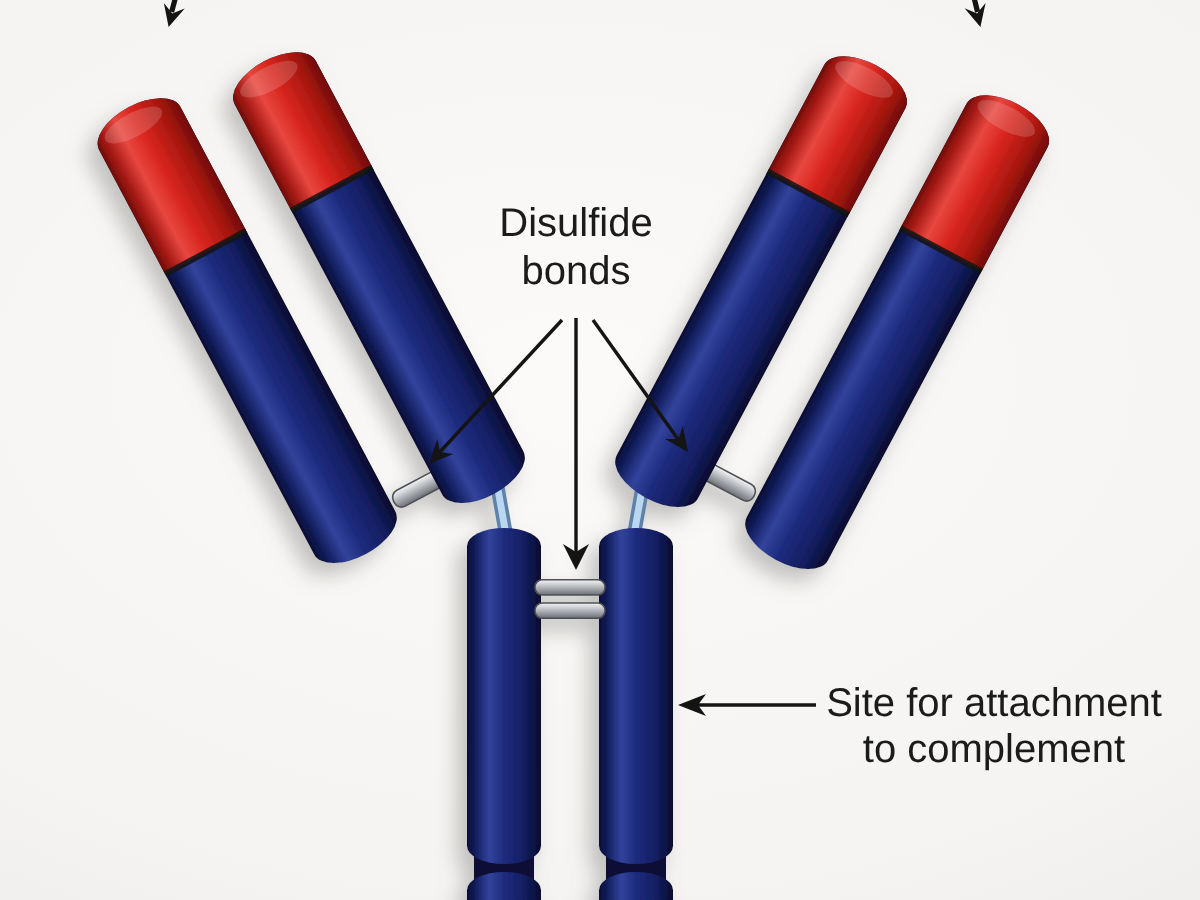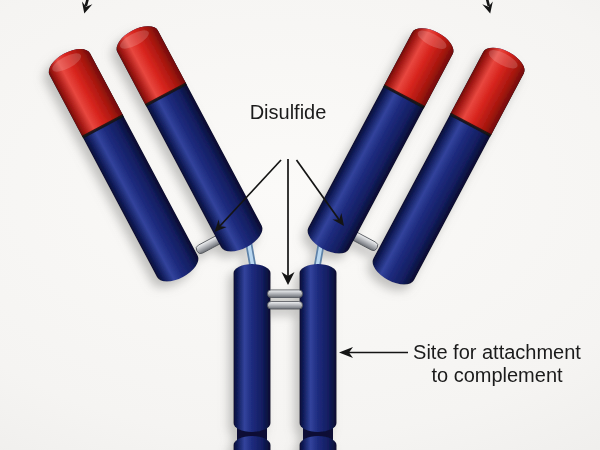--- a/index.html
+++ b/index.html
@@ -115,20 +115,21 @@
         <polygon points="288,285 281.5,272 288,276 294.5,272" fill="var(--arrow)"></polygon>
         <line x1="296.5" y1="160" x2="340" y2="221" stroke="var(--arrow)" stroke-width="1.7"></line>
         <polygon points="344,226 332.4969835034281,219.52461495510923 339.29771798166024,219.52786404500043 341.39617044155256,213.05897717989203" fill="var(--arrow)"></polygon>
         <line x1="408" y1="352.5" x2="348" y2="352.5" stroke="var(--arrow)" stroke-width="1.7"></line>
         <polygon points="339,352.5 353,347 349,352.5 353,358" fill="var(--arrow)"></polygon>
       </g>
   </svg>
 
   <div class="lbl" id="lbl-disulfide">
     <span>Disulfide</span>
+    <span>bonds</span>
   </div>
 
   <div class="lbl" id="lbl-complement">
     <span>Site for attachment</span>
     <span>to complement</span>
   </div>
 
 </div>
 
 </body></html>

